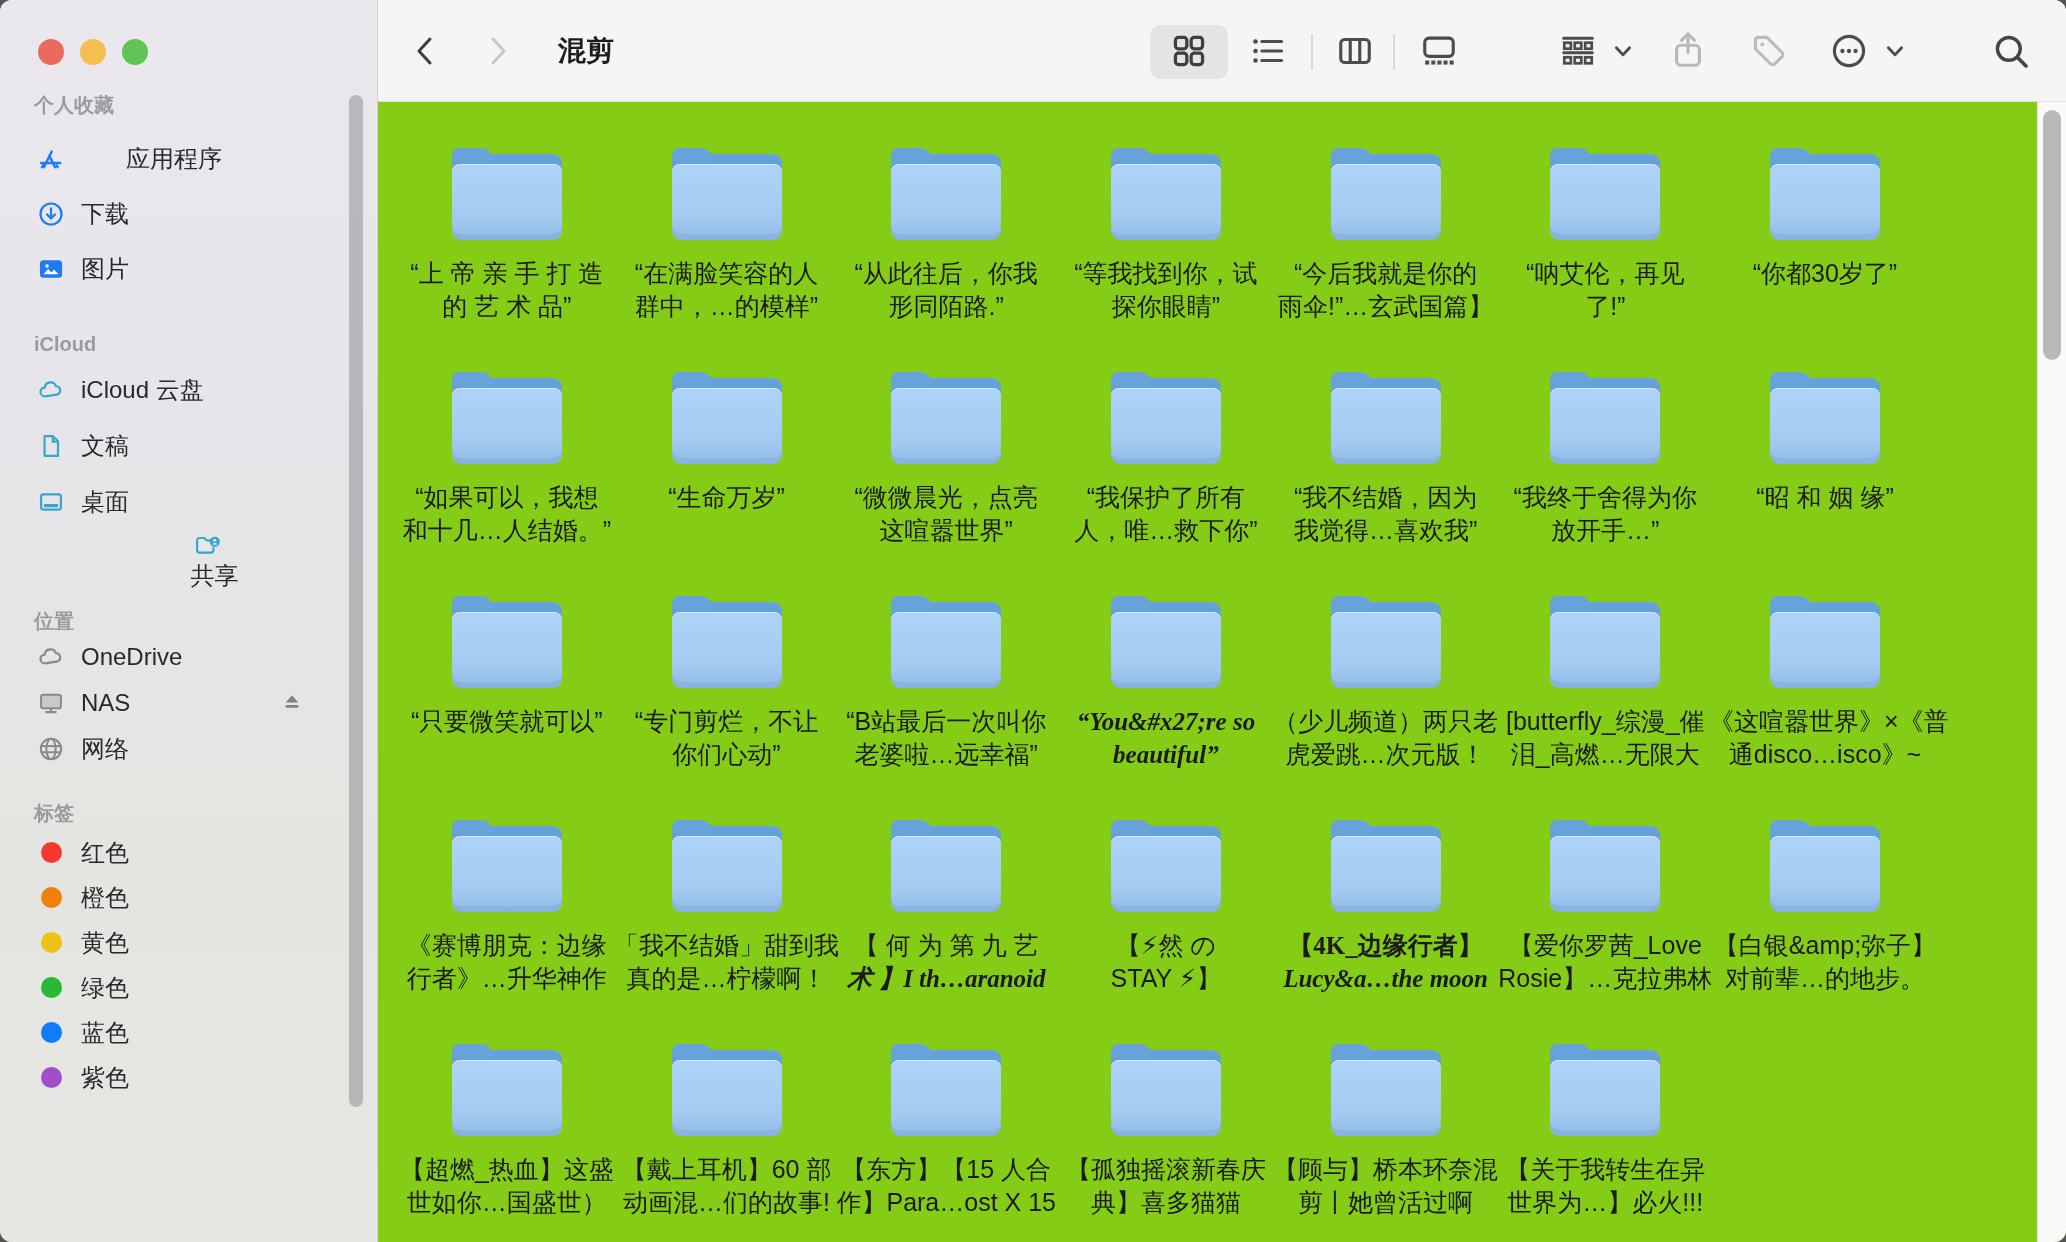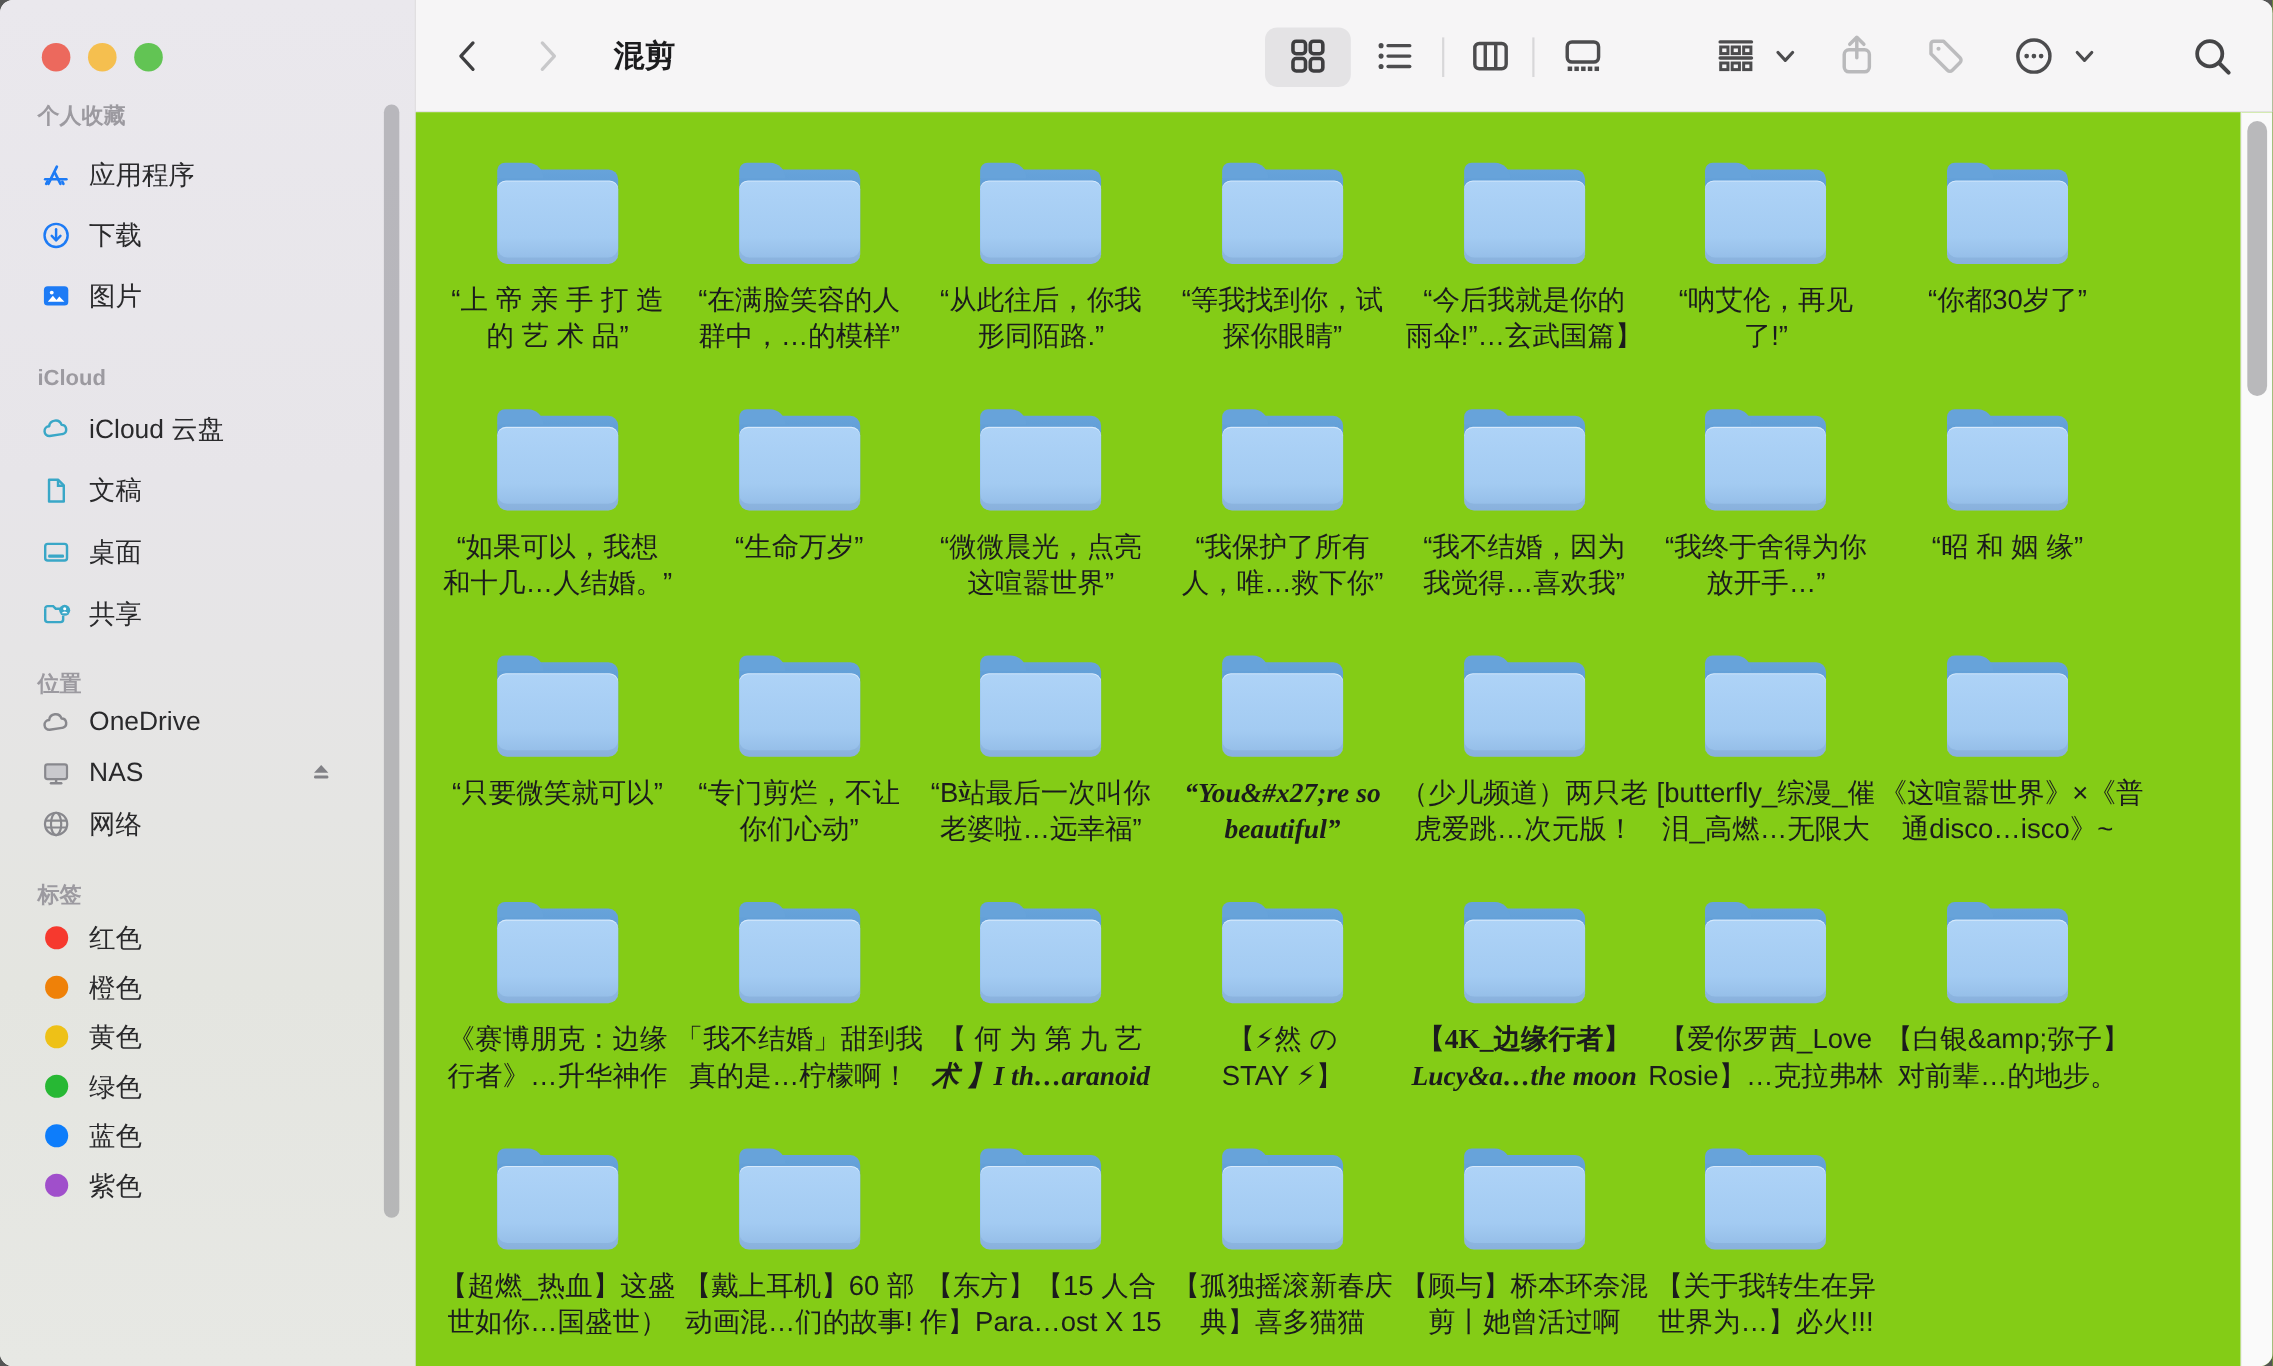--- a/index.html
+++ b/index.html
@@ -74,21 +74,21 @@
 <div class="window">
 
   <div class="sidebar">
     <div class="traffic">
       <span class="tl-red"></span>
       <span class="tl-yellow"></span>
       <span class="tl-green"></span>
     </div>
     <div class="side-scroll" id="sidebar-sections">
         <div class="side-header" style="margin-top: 0;">个人收藏</div>
-        <div class="side-item" style="height: 55px; margin-top: 13px;">
+        <div class="side-item" style="height: 55px; margin-top: 13px; gap: 45px;">
           <span class="sicon">
             <svg width="28" height="28" viewBox="0 0 24 24">
               <g fill="none" stroke="#1d7bf5" stroke-width="2.1" stroke-linecap="round">
                 <path d="M6 19 L12.6 5.6"></path>
                 <path d="M11.2 10.6 L15.4 19"></path>
                 <path d="M3.5 15.4 H20"></path>
                 <path d="M4.3 19 l1-1.9"></path>
                 <path d="M17.7 19 l-0.8-1.6"></path>
               </g>
             </svg>
@@ -137,21 +137,21 @@
         </div>
         <div class="side-item" style="height: 56px;">
           <span class="sicon">
             <svg width="28" height="28" viewBox="0 0 24 24">
               <rect x="3.5" y="5.5" width="17" height="13" rx="2" fill="none" stroke="#39a7c7" stroke-width="1.9"></rect>
               <rect x="5.8" y="13.8" width="12.4" height="2.6" rx="1" fill="#39a7c7"></rect>
             </svg>
           </span>
           <span class="slabel">桌面</span>
         </div>
-        <div class="side-item" style="height: 56px;">
+        <div class="side-item" style="height: 56px; flex-direction: column;">
           <span class="sicon">
             <svg width="28" height="28" viewBox="0 0 24 24">
               <path d="M3.5 8 a2 2 0 0 1 2-2 h4.2 l2 2 h5.3 a2 2 0 0 1 2 2 v0.8" fill="none" stroke="#39a7c7" stroke-width="1.9"></path>
               <path d="M3.5 8 v8.5 a2 2 0 0 0 2 2 h10 a2 2 0 0 0 2-2 v-3" fill="none" stroke="#39a7c7" stroke-width="1.9"></path>
               <circle cx="18.7" cy="9.3" r="4.3" fill="#39a7c7"></circle>
               <circle cx="18.7" cy="8" r="1.2" fill="#fff"></circle>
               <path d="M16.4 11.6 a2.6 2.6 0 0 1 4.6 0 z" fill="#fff"></path>
             </svg>
           </span>
           <span class="slabel">共享</span>

